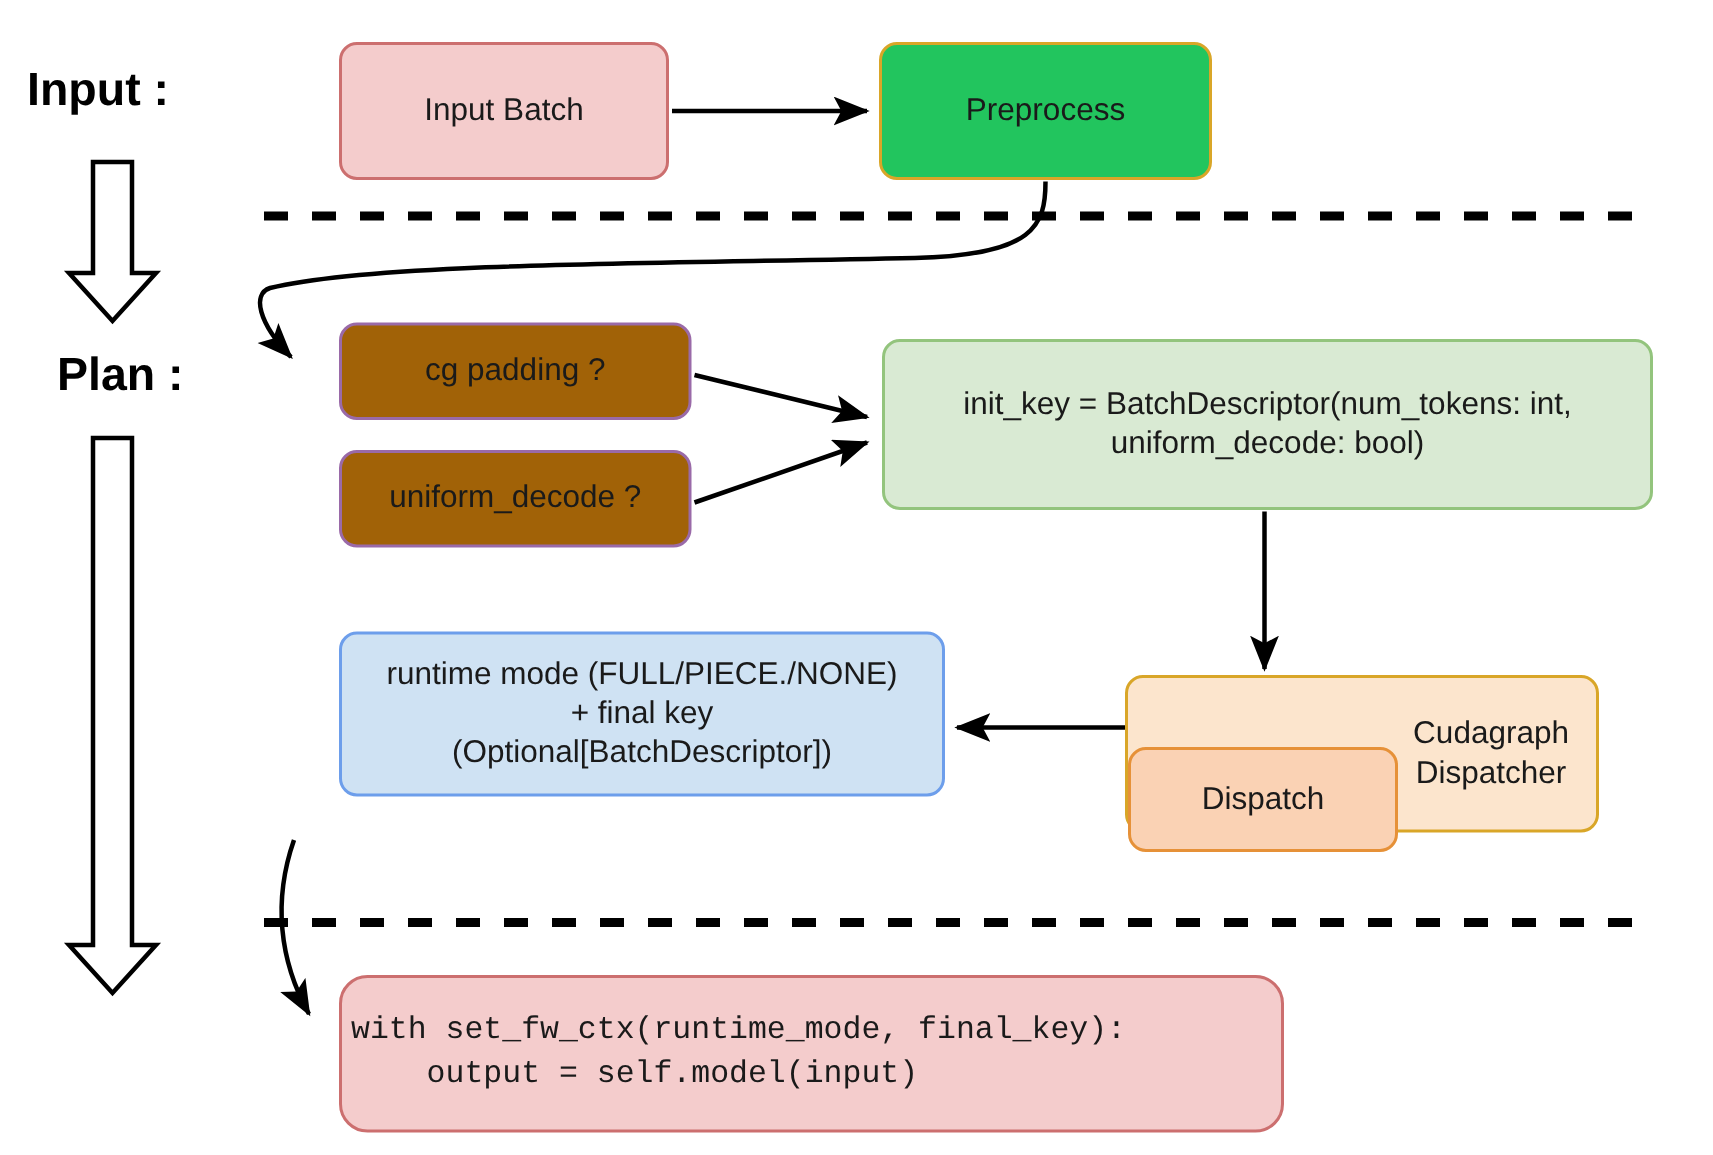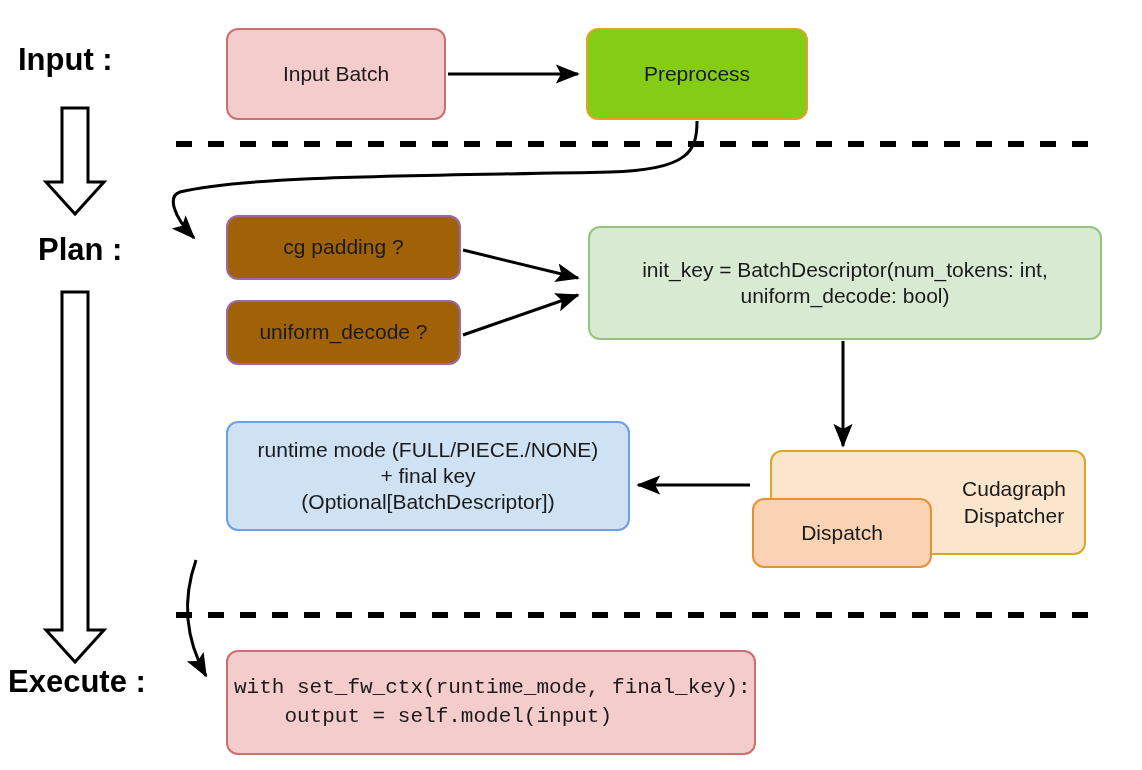--- a/index.html
+++ b/index.html
@@ -53,21 +53,21 @@
     font-family: "Liberation Mono", "DejaVu Sans Mono", monospace;
     font-size: 21px;
     justify-content: flex-start;
     text-align: left;
     white-space: pre;
     line-height: 1.35;
     padding-left: 6px;
   }
   
   .c-pink   { background:#f4cccc; border-color:#cc6f6f; }
-  .c-yellow { background:#84cc16; border-color:#d9a628; }
+  .c-yellow { background:#22c55e; border-color:#d9a628; }
   .c-purple { background:#a16207; border-color:#9a6aa8; }
   .c-green  { background:#d9ead3; border-color:#93c47d; }
   .c-blue   { background:#cfe2f3; border-color:#6d9eeb; }
   .c-orange-outer { background:#fce5cd; border-color:#d9a628; }
   .c-orange-inner { background:#fad2b4; border-color:#e69138;margin-top:48px; }
 </style>
 </head>
 <body>
 
 <div id="canvas">
@@ -95,21 +95,20 @@
 
     <line x1="843" y1="341" x2="843" y2="446" stroke="#000000" stroke-width="3" marker-end="url(#arrowhead)"></line>
 
     <line x1="750" y1="485" x2="638" y2="485" stroke="#000000" stroke-width="3" marker-end="url(#arrowhead)"></line>
 
     <path d="M196,560 C182,600 186,640 206,676" fill="none" stroke="#000000" stroke-width="3" marker-end="url(#arrowhead)"></path>
   </svg>
 
   <div class="stage-label" style="left:18px; top:42px;">Input :</div>
   <div class="stage-label" style="left:38px; top:232px;">Plan :</div>
-  <div class="stage-label" style="left:8px; top:664px;">Execute :</div>
 
   <div class="node c-pink" style="left:226px; top:28px; width:220px; height:92px;">
     <span class="txt">Input Batch</span>
   </div>
 
   <div class="node c-yellow" style="left:586px; top:28px; width:222px; height:92px;">
     <span class="txt">Preprocess</span>
   </div>
 
   <div class="node c-purple" style="left:226px; top:215px; width:235px; height:65px;">
@@ -118,33 +117,33 @@
 
   <div class="node c-purple" style="left:226px; top:300px; width:235px; height:65px;">
     <span class="txt">uniform_decode ?</span>
   </div>
 
   <div class="node c-green" style="left:588px; top:226px; width:514px; height:114px;">
     <span class="txt" style="white-space:pre-line;">init_key = BatchDescriptor(num_tokens: int,
 uniform_decode: bool)</span>
   </div>
 
-  <div class="node c-orange-outer" style="left:770px; top:450px; width:316px; height:105px;
+  <div class="node c-orange-outer" style="left:750px; top:450px; width:316px; height:105px;
        justify-content:flex-end; padding-right:18px;">
     <span class="txt" style="white-space:pre-line; width:auto;">Cudagraph
 Dispatcher</span>
   </div>
 
   <div class="node c-orange-inner" style="left:752px; top:450px; width:180px; height:70px;">
     <span class="txt">Dispatch</span>
   </div>
 
   <div class="node c-blue" style="left:226px; top:421px; width:404px; height:110px;">
     <span class="txt" style="white-space:pre-line;">runtime mode (FULL/PIECE./NONE)
 + final key (Optional[BatchDescriptor])</span>
   </div>
 
-  <div class="node c-pink node-mono" style="left:226px; top:650px; width:530px; height:105px;">
+  <div class="node c-pink node-mono" style="left:226px; top:650px; width:630px; height:105px;border-radius:19px;">
     <span class="txt">with set_fw_ctx(runtime_mode, final_key):
     output = self.model(input)</span>
   </div>
 
 </div>
 
 </body></html>

